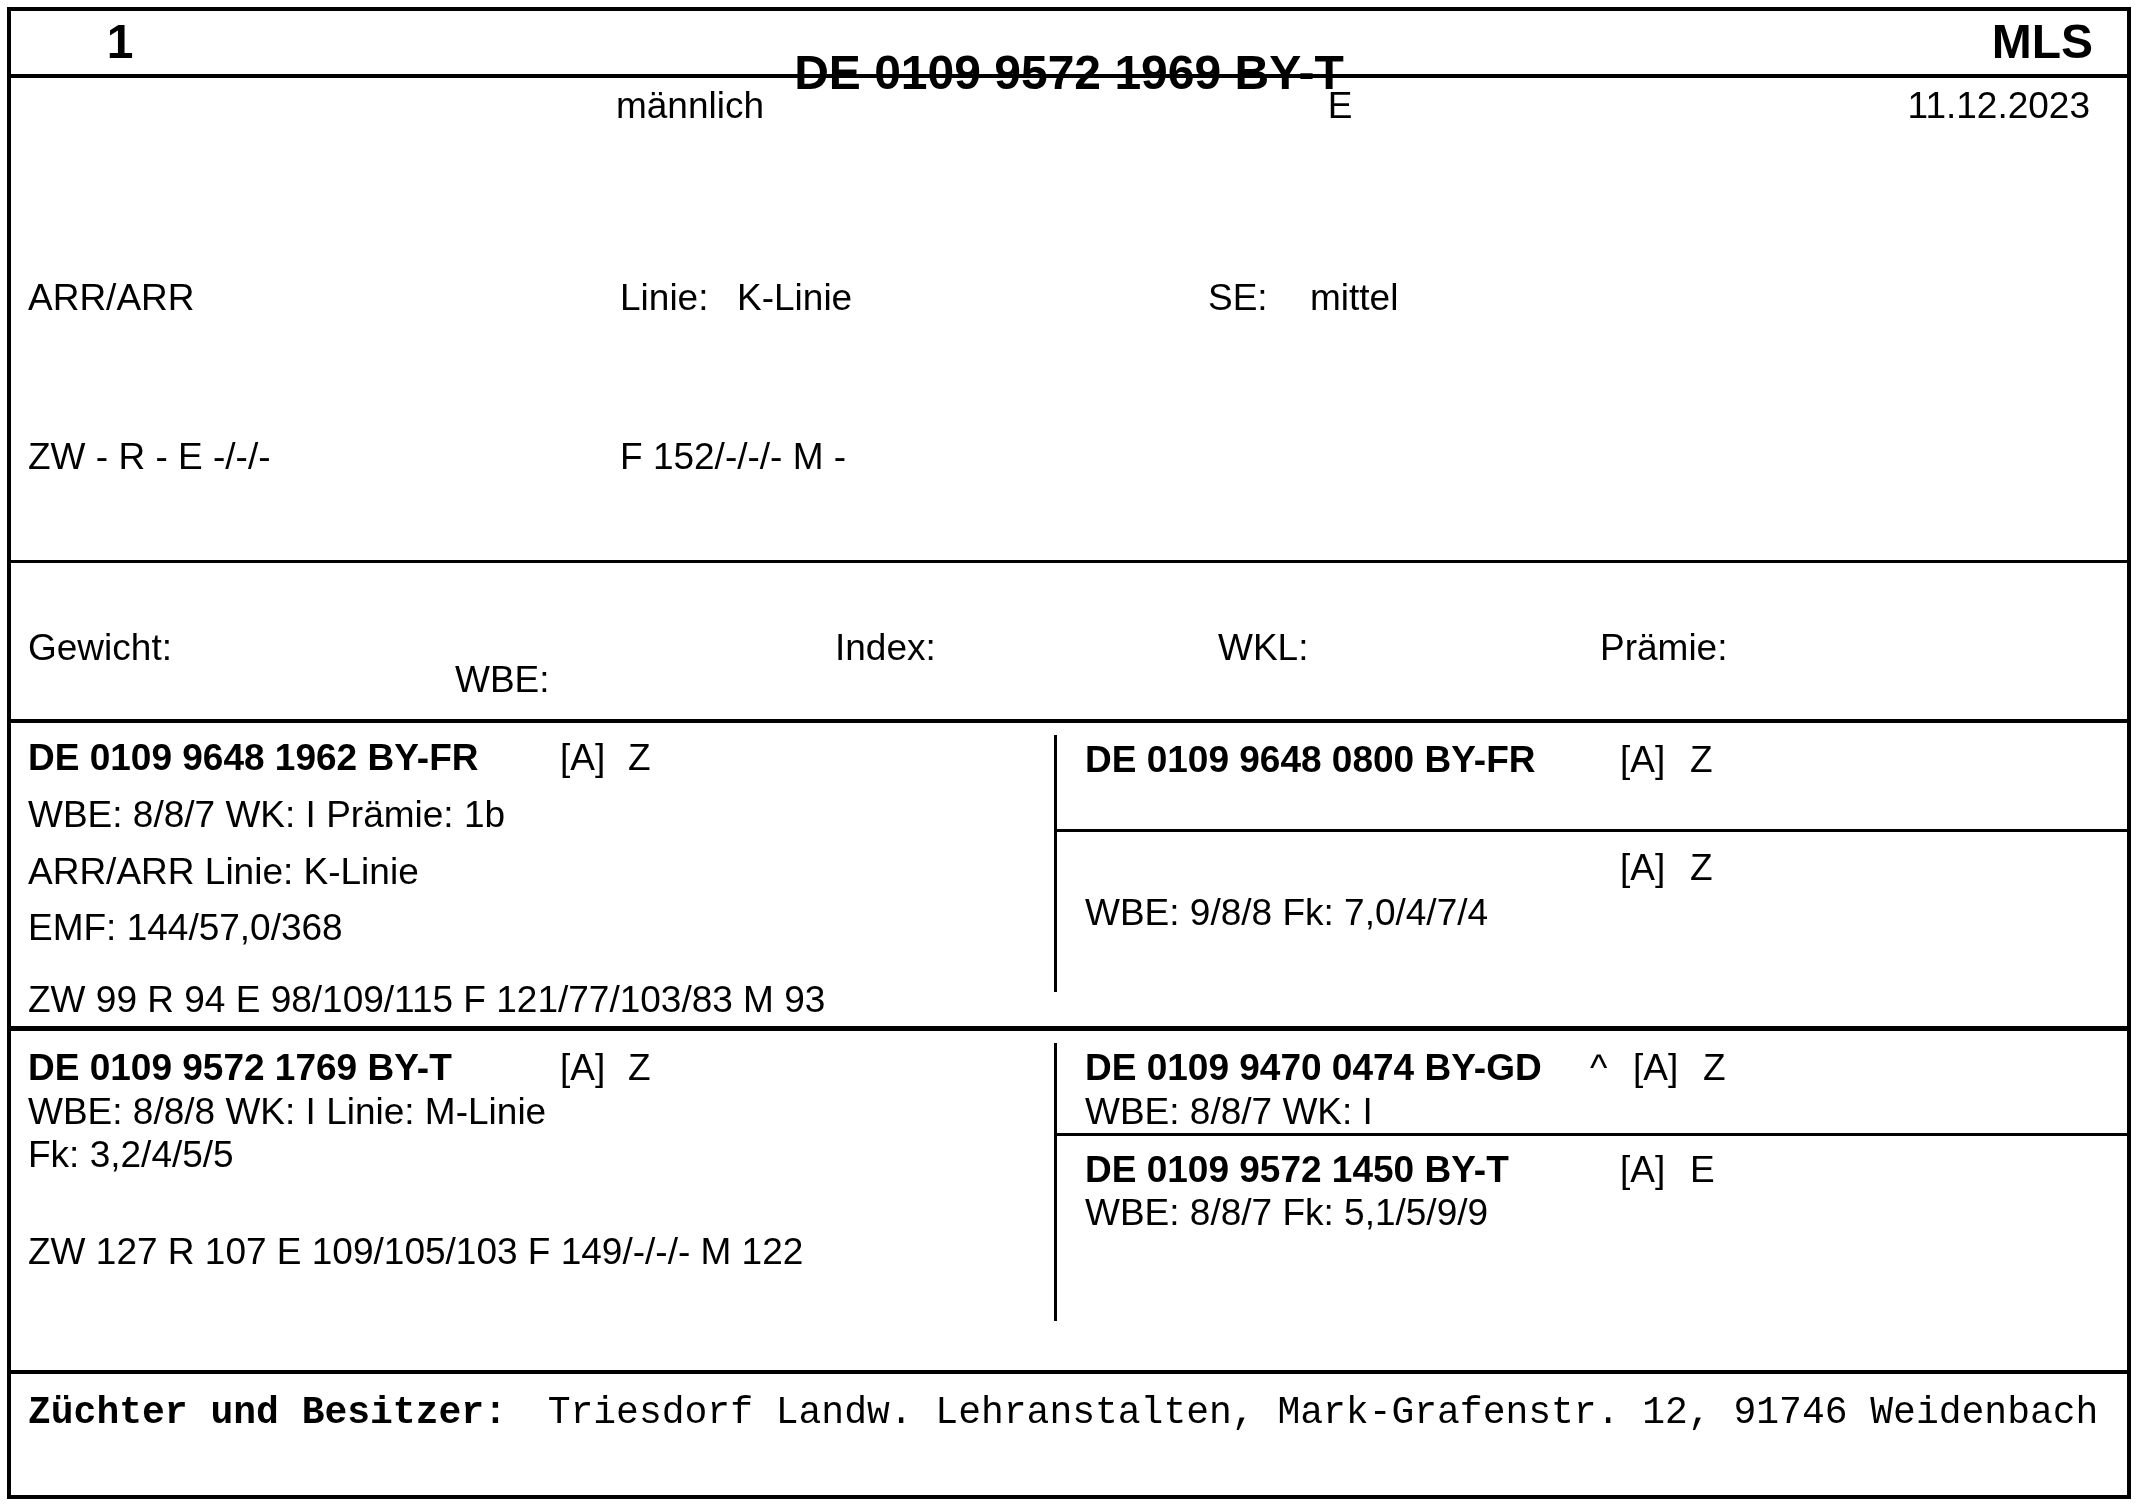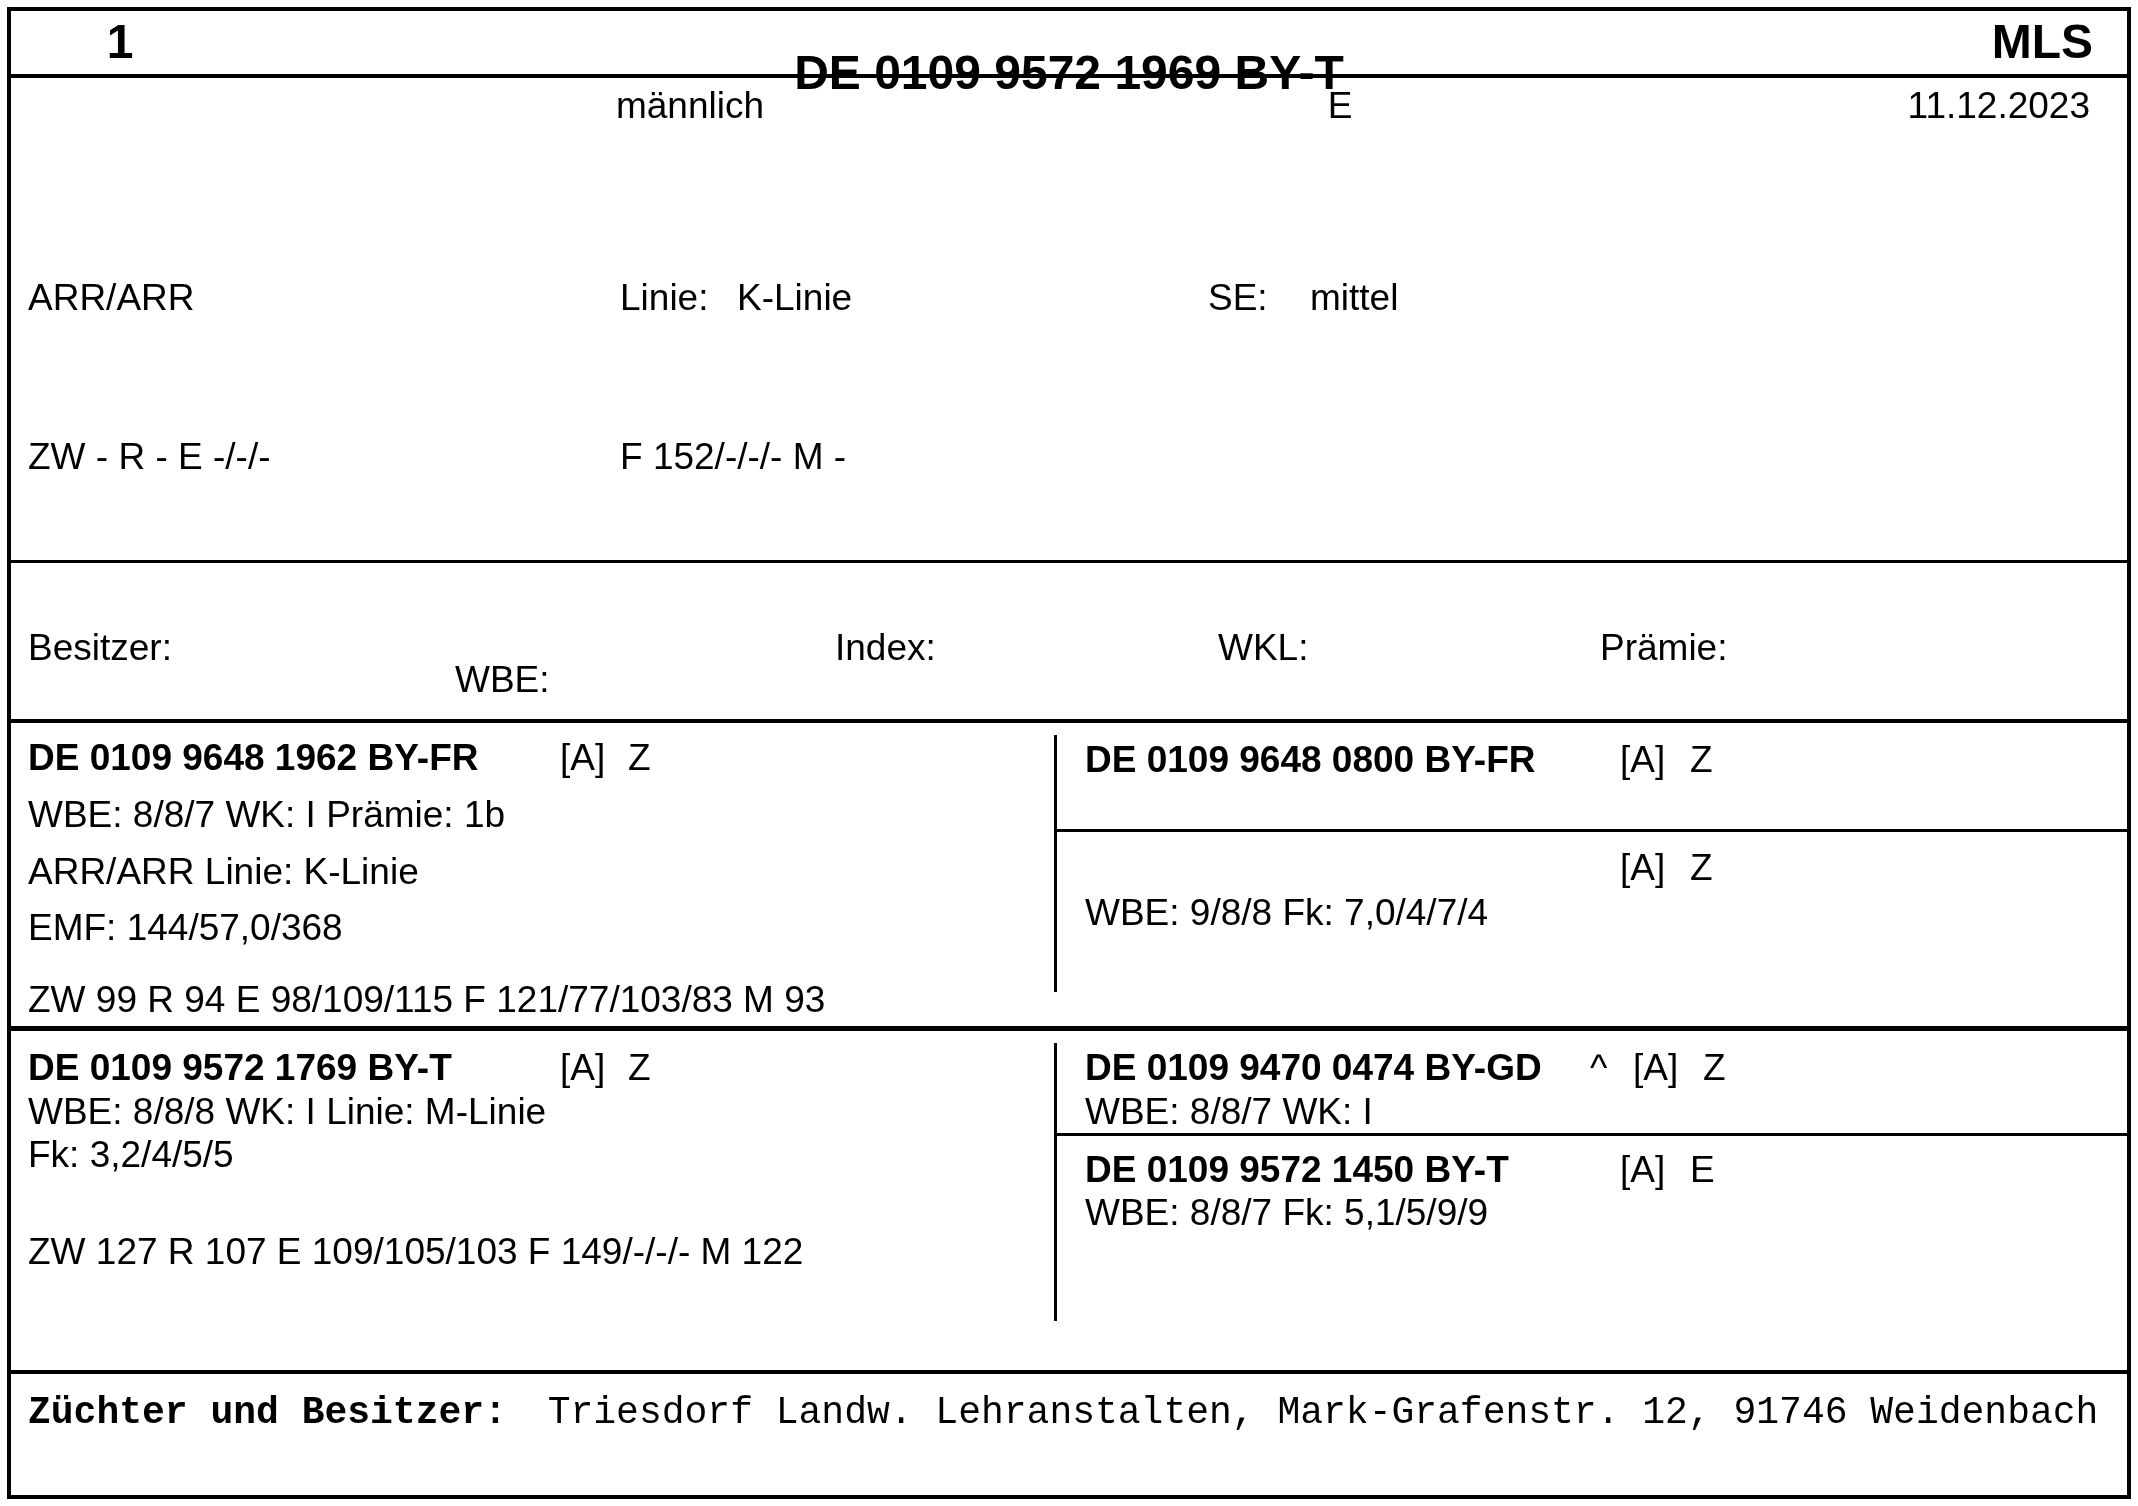--- a/index.html
+++ b/index.html
@@ -48,21 +48,21 @@
 
   <div class="abs t" style="left:28px; top:278px;">ARR/ARR</div>
   <div class="abs t" style="left:620px; top:278px;">Linie:</div>
   <div class="abs t" style="left:737px; top:278px;">K-Linie</div>
   <div class="abs t" style="left:1208px; top:278px;">SE:</div>
   <div class="abs t" style="left:1310px; top:278px;">mittel</div>
 
   <div class="abs t" style="left:28px; top:437px;">ZW - R - E -/-/-</div>
   <div class="abs t" style="left:620px; top:437px;">F 152/-/-/- M -</div>
 
-  <div class="abs t" style="left:28px; top:628px;">Besitzer:</div>
+  <div class="abs t" style="left:28px; top:628px;">Gewicht:</div>
   <div class="abs t" style="left:455px; top:660px;">WBE:</div>
   <div class="abs t" style="left:835px; top:628px;">Index:</div>
   <div class="abs t" style="left:1218px; top:628px;">WKL:</div>
   <div class="abs t" style="left:1600px; top:628px;">Prämie:</div>
 
   <div class="row t" style="left:28px; top:738px; width:1000px;">
     <span class="b">DE 0109 9648 1962 BY-FR</span>
     <span class="off" style="left:532px;">[A]</span>
     <span class="off" style="left:600px;">Z</span>
   </div>

